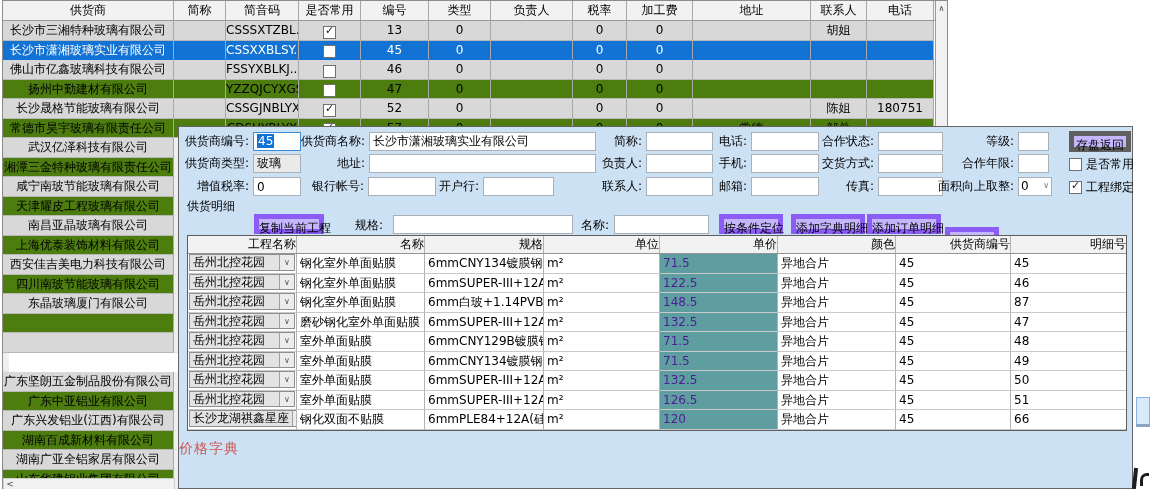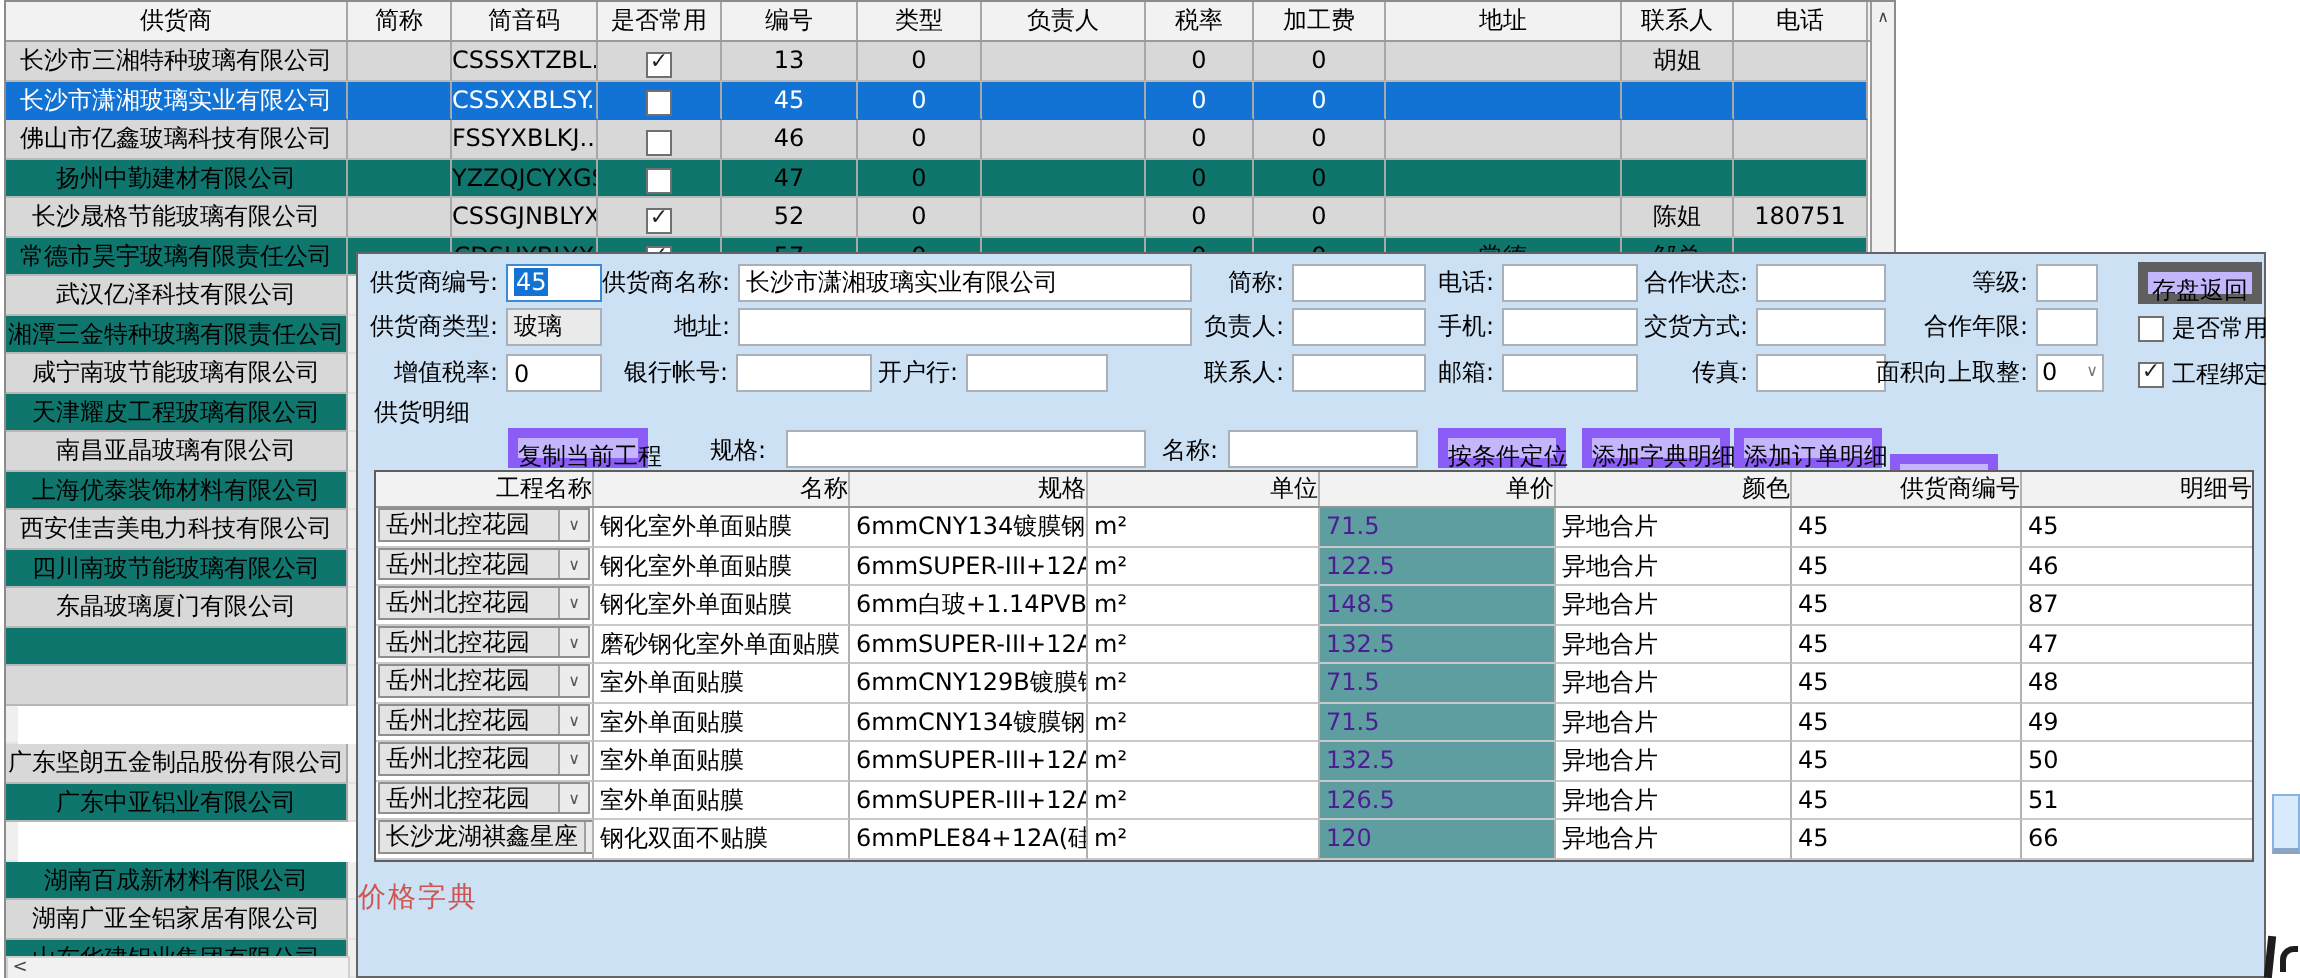--- a/index.html
+++ b/index.html
@@ -10,21 +10,21 @@
 #bgpanel{position:absolute;left:2px;top:0;width:946px;height:489px;
   border-left:1px solid #8c8c8c;border-top:1px solid #8c8c8c}
 #bghead{display:flex;height:20px;background:#f2f2f2;border-bottom:1px solid #9a9a9a}
 .bgh{border-right:1px solid #a8a8a8;text-align:center;line-height:19px;overflow:hidden;white-space:nowrap;background:#f2f2f2}
 .bc0{width:171px}.bc1{width:52px}.bc2{width:73px}.bc3{width:62px}.bc4{width:68px}.bc5{width:62px}
 .bc6{width:82px}.bc7{width:54px}.bc8{width:66px}.bc9{width:118px}.bc10{width:56px}.bc11{width:67px}
 .bgrow,.leftrow{display:flex;height:19.5px}
 .bgc{border-right:1px solid #a8a8a8;border-bottom:1px solid #b8b8b8;text-align:center;
   line-height:18px;overflow:hidden;white-space:nowrap}
 .odd .bgc{background:#d8d8d8}
-.even .bgc{background:#0f766e}
+.even .bgc{background:#4d7c0f}
 .sel .bgc{background:var(--sel,#1273d4);color:#fff;border-bottom-color:var(--sel,#1273d4)}
 .stub{width:6px;background:#efefef;border-bottom:1px solid #e4e4e4}
 .cb{display:inline-block;width:13px;height:13px;background:#fff;border:1px solid #707070;
   vertical-align:middle;position:relative}
 .bgc .cb{margin-top:3px}
 .cbmark{position:absolute;left:-1px;top:-3px;width:13px;font-size:11px;color:#222;line-height:14px;text-align:center;font-style:normal}
 #vscroll{position:absolute;left:932px;top:0;width:13px;height:489px;background:#f1f1f1;
   border-left:1px solid #9a9a9a;border-right:1px solid #8c8c8c}
 .varrow{height:16px;text-align:center;line-height:16px;font-size:8px;color:#444}
 #hscroll{position:absolute;left:0px;top:477px;width:172px;height:12px;background:#f1f1f1;
@@ -255,20 +255,21 @@
       </div>
       <div class="leftrow odd">
         <div class="bgc bc0">广东坚朗五金制品股份有限公司</div>
         <div class="stub"></div>
       </div>
       <div class="leftrow even">
         <div class="bgc bc0">广东中亚铝业有限公司</div>
         <div class="stub"></div>
       </div>
       <div class="leftrow odd">
+        <div class="bgc bc0">广东兴发铝业(江西)有限公司</div>
         <div class="stub"></div>
       </div>
       <div class="leftrow even">
         <div class="bgc bc0">湖南百成新材料有限公司</div>
         <div class="stub"></div>
       </div>
       <div class="leftrow odd">
         <div class="bgc bc0">湖南广亚全铝家居有限公司</div>
         <div class="stub"></div>
       </div>

